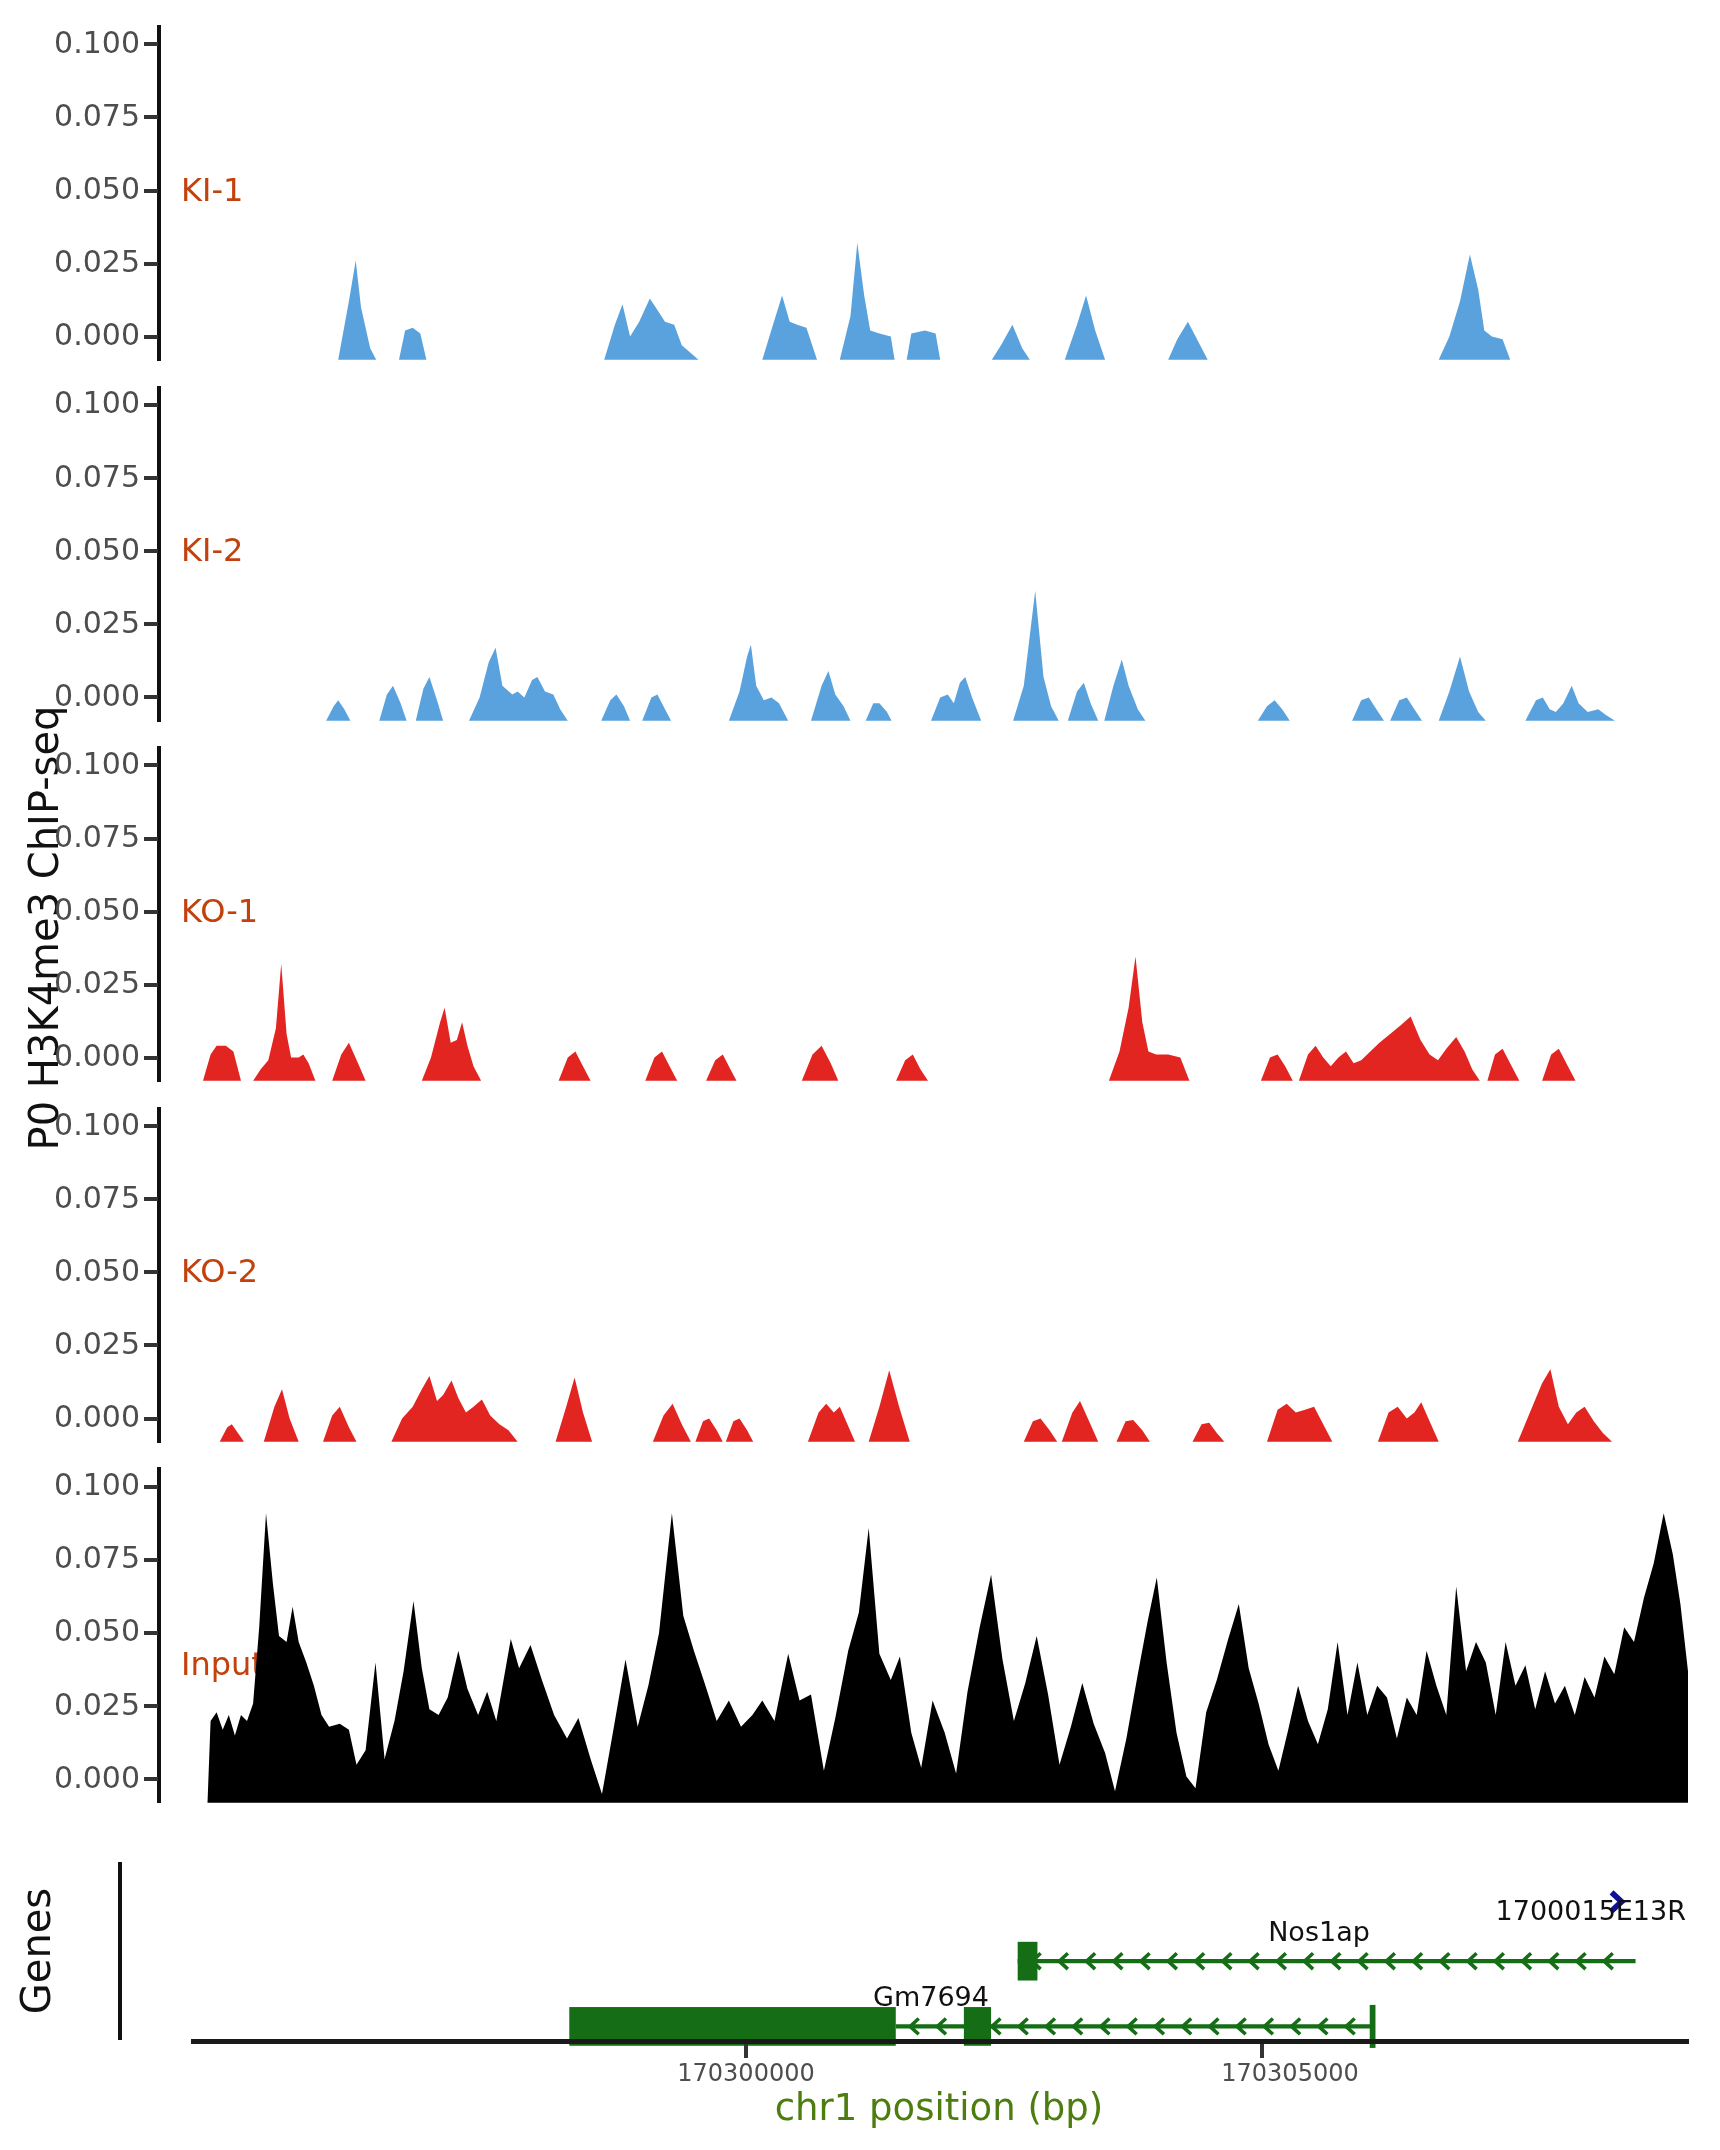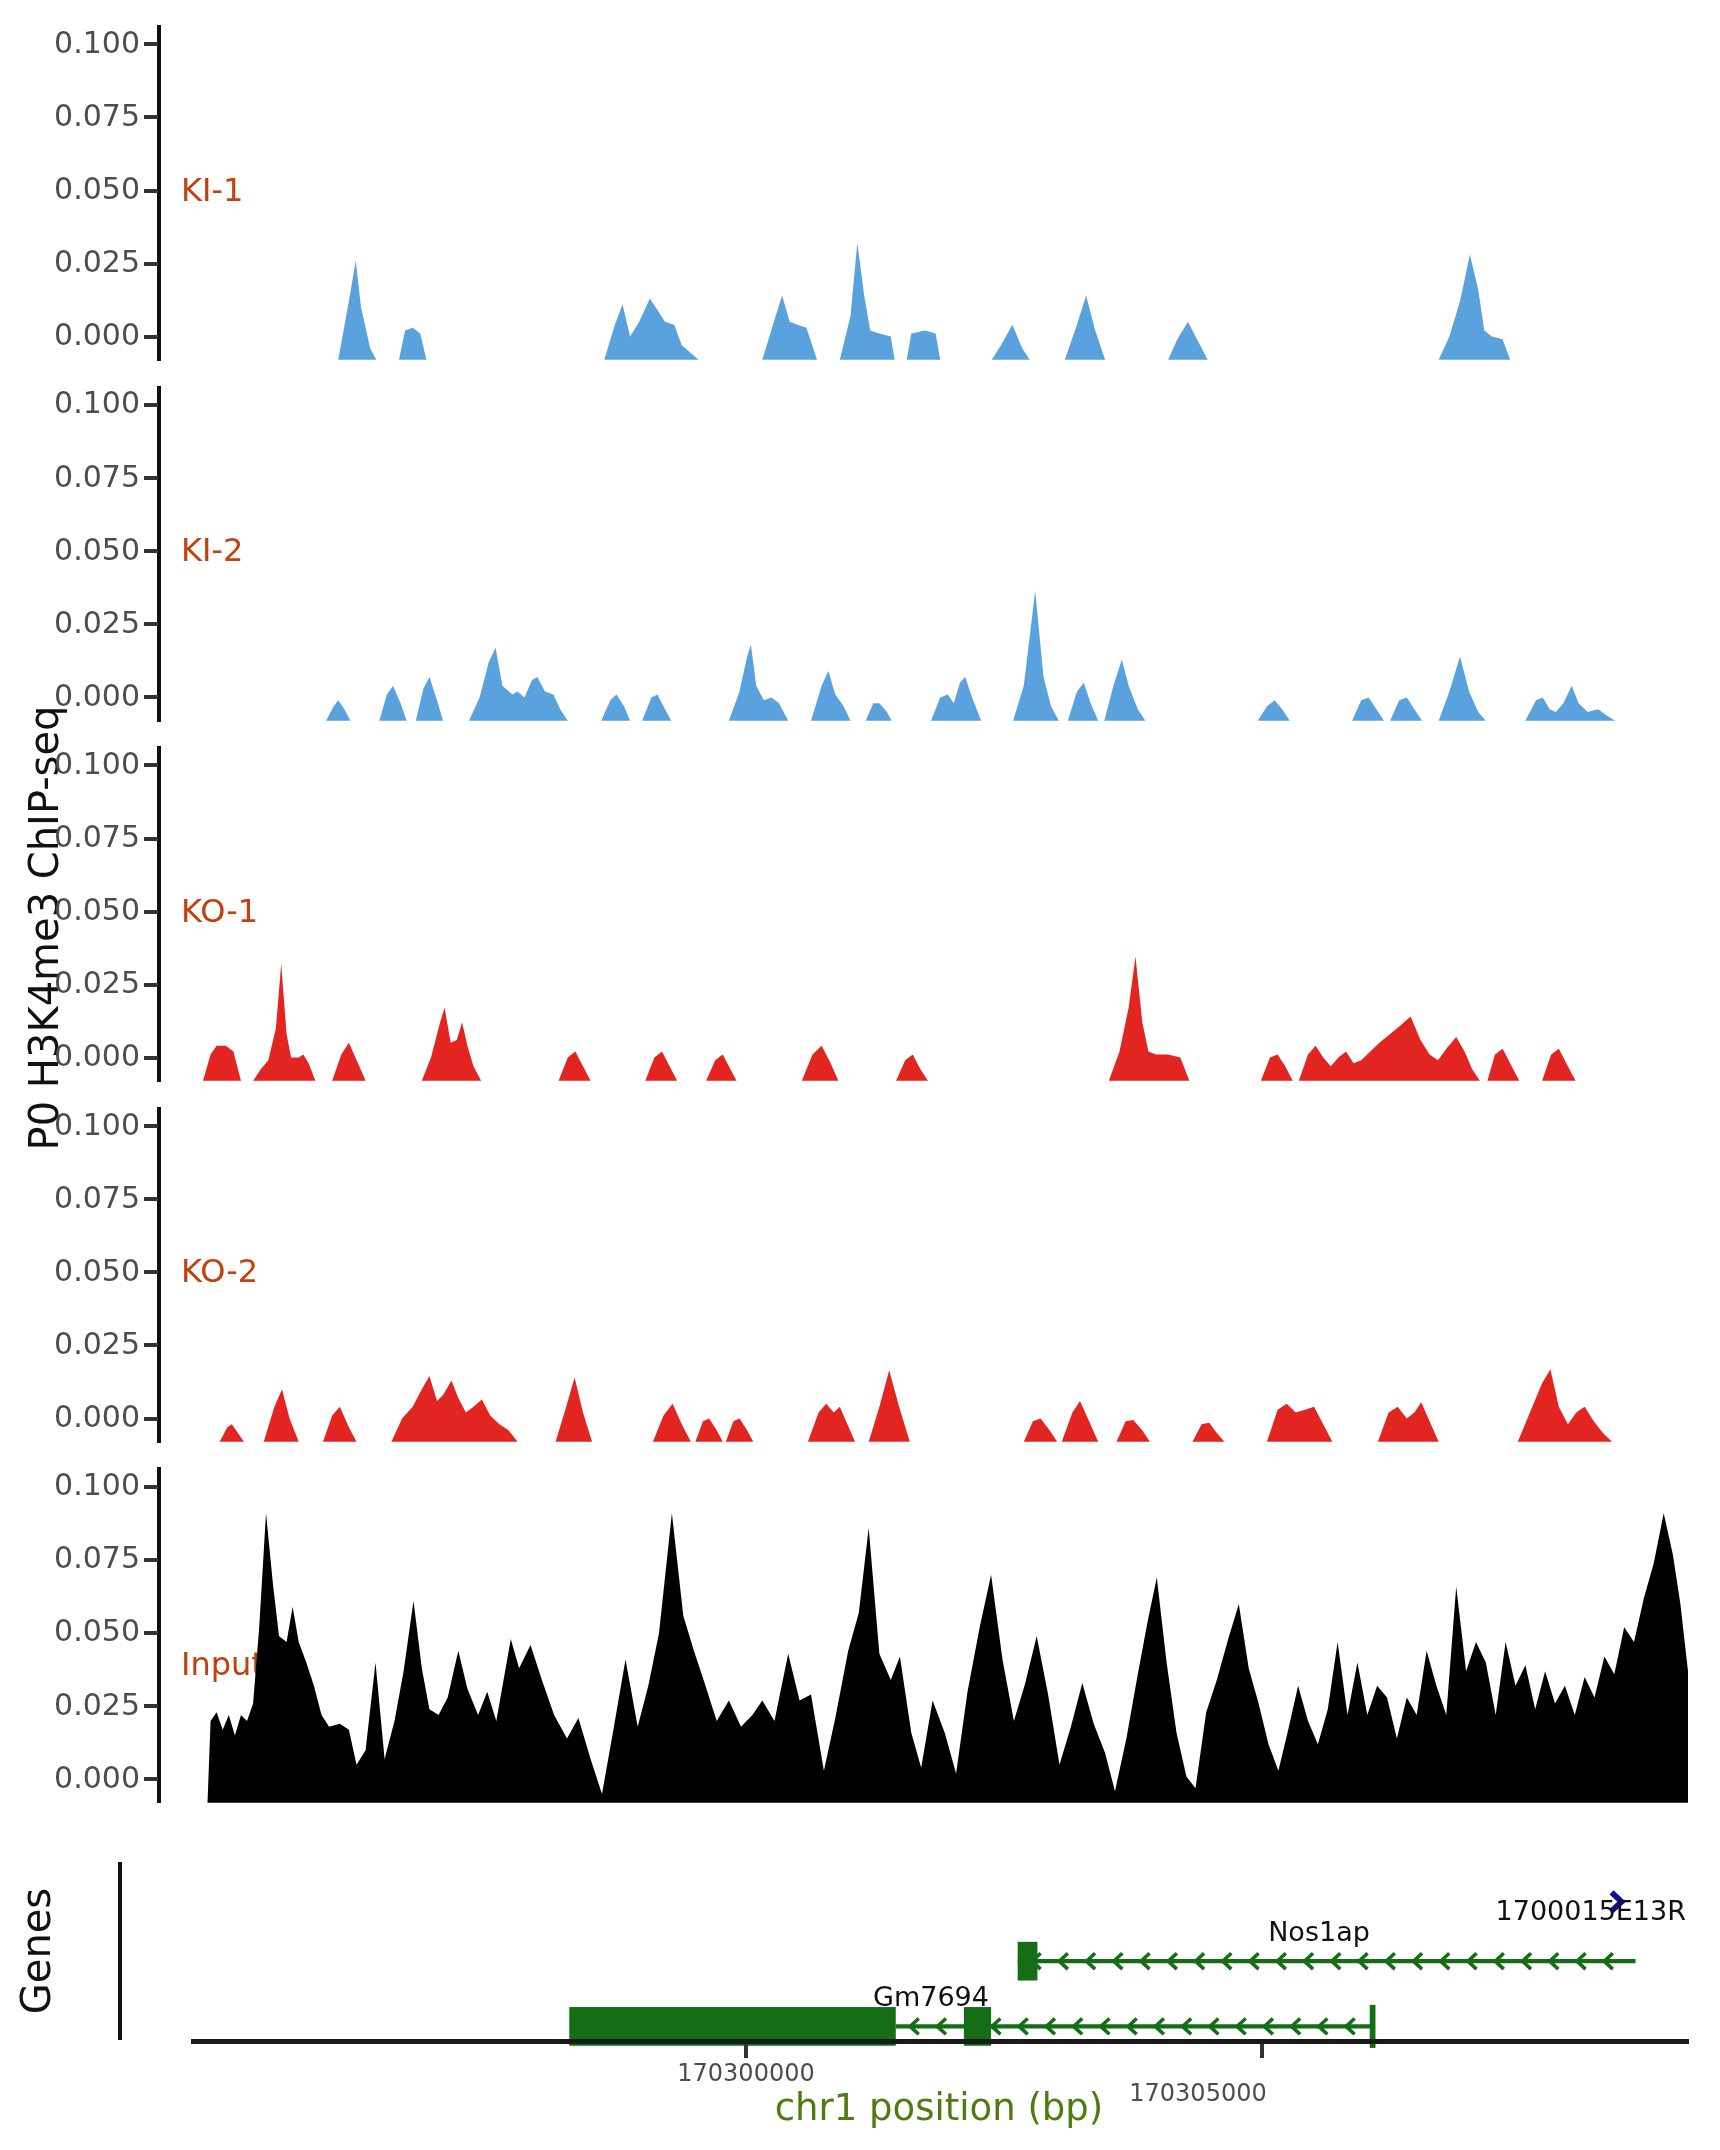--- a/index.html
+++ b/index.html
@@ -187,20 +187,20 @@
         <path d="M 2013.36 49 L 2027.36 62 L 2013.36 75" stroke="#0f0f9c" stroke-width="8" fill="none"></path>
       </svg>
       <div class="genelabel" style="left: 1319px; transform: translateX(-50%); top: 1916px;">Nos1ap</div>
       <div class="genelabel" style="left: 931px; transform: translateX(-50%); top: 1981px;">Gm7694</div>
       <div class="genelabel" style="left: 1686px; transform: translateX(-100%); top: 1867px; margin-top: 28px;">1700015E13R</div>
     </div>
 
   <div id="x-axis">
     <div class="haxis" style="left:191px;top:2039px;width:1498px;"></div>
     <div class="xticklabel" id="xtick-label-0" style="left: 746px; top: 2059px;">170300000</div>
-    <div class="xticklabel" id="xtick-label-1" style="left: 1198px; top: 2059px; margin-top: 20px;">170305000</div>
+    <div class="xticklabel" id="xtick-label-1" style="left: 1290px; top: 2059px;">170305000</div>
     <div class="xaxistitle" style="left:939px;top:2086px;">chr1 position (bp)</div>
   <div class="xtick" style="left:744px;top:2044px;"></div>
       <div class="xtick" style="left:1260px;top:2044px;"></div>
     </div>
 
 </div>
 
 
 </body></html>

